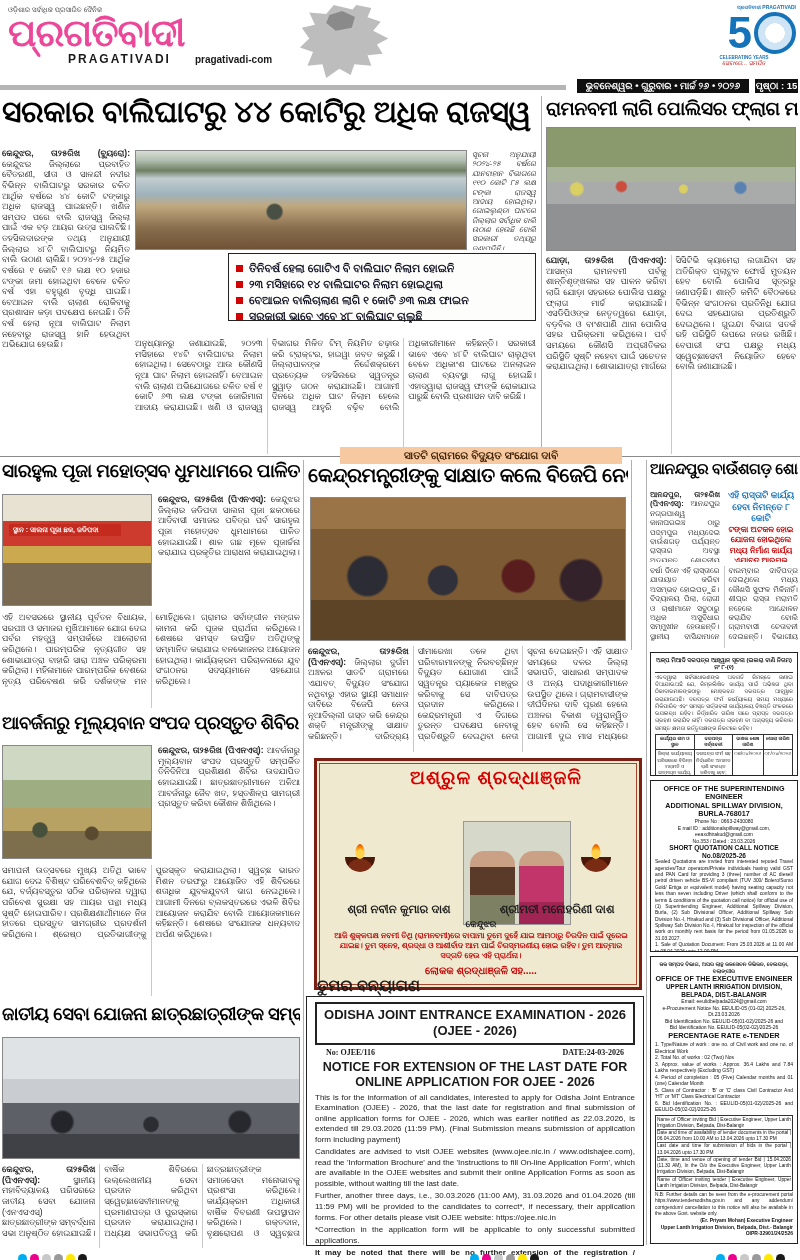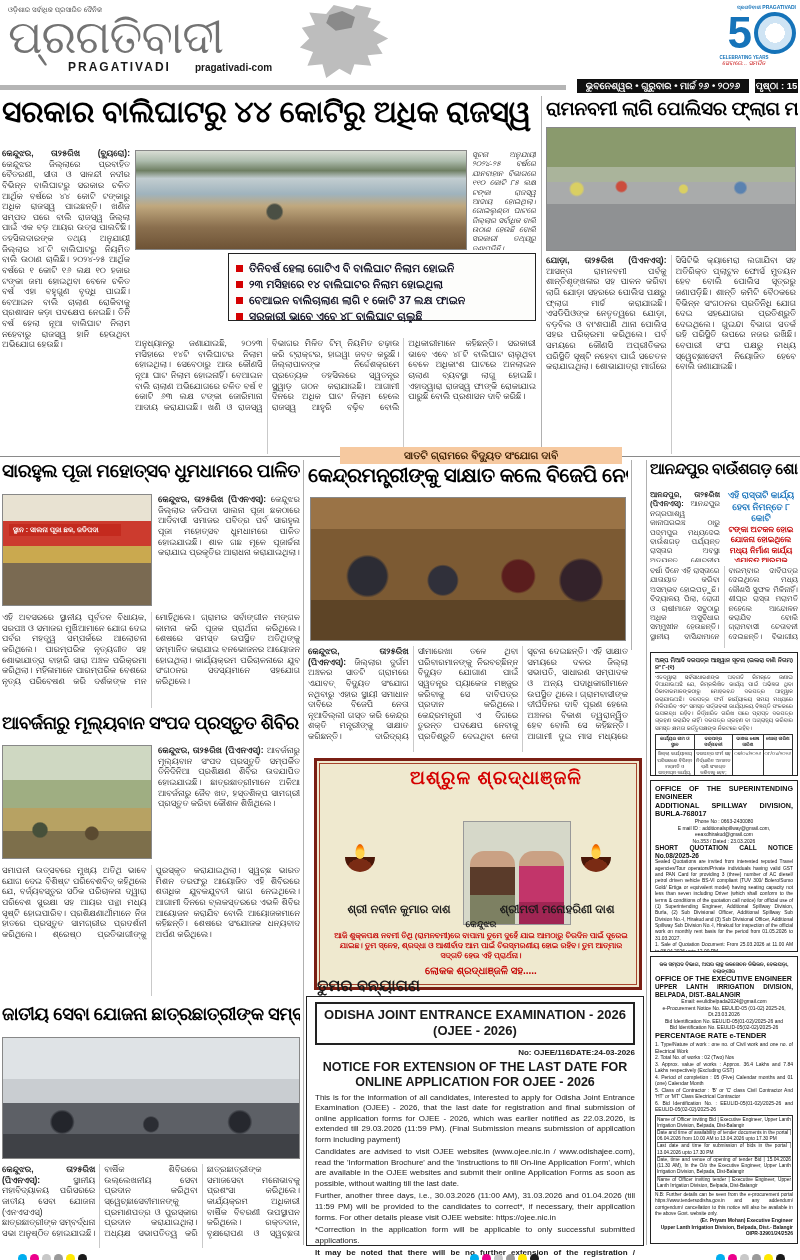--- a/index.html
+++ b/index.html
@@ -17,21 +17,21 @@
   .caption-strip{position:absolute;left:4%;top:26%;width:70%;background:#c42a1e;color:#fff;
         font-size:7px;font-weight:bold;padding:2px 4px;overflow:hidden;white-space:nowrap;}
   .bullet-box{border:1.5px solid #222;background:#fdfdfb;padding:5px 7px;}
   .bullet-row{display:flex;align-items:center;gap:6px;margin:3px 0;}
   .bullet-sq{width:7px;height:7px;background:#d40000;flex:0 0 auto;}
   .bullet-txt{font-size:11px;font-weight:bold;color:#101024;white-space:nowrap;overflow:hidden;}
   .kicker{background:#f6c9a0;color:#3a1d00;font-weight:bold;font-size:10.5px;text-align:center;
         padding:2px 0;overflow:hidden;white-space:nowrap;}
   .notice{border:1.2px solid #222;background:#fff;padding:4px;font-size:5.6px;line-height:1.3;
         text-align:justify;color:#111;overflow:hidden;}
-  .notice .nt{font-weight:bold;font-size:7.2px;line-height:1.15;}
+  .notice .nt{font-weight:bold;text-align:center;font-size:7.2px;line-height:1.15;}
   .notice .nc{text-align:center;}
   .notice .tiny{font-size:5px;}
   .ntable{width:100%;border-collapse:collapse;margin-top:2px;}
   .ntable td,.ntable th{border:0.8px solid #333;font-size:4.8px;padding:1px;text-align:center;vertical-align:top;}
   .quote1{color:#1b75bc;font-weight:bold;font-size:9px;line-height:1.3;text-align:center;}
   .quote2{color:#c40000;font-weight:bold;font-size:8px;line-height:1.3;text-align:center;}
   .dot{display:inline-block;width:9px;height:9px;border-radius:50%;margin-right:3px;}
   .photo-river{background:
      radial-gradient(circle at 42% 62%,#4a4f44 0 3.5%,transparent 4.5%),
      linear-gradient(180deg,#d9ddd4 0%,#aebdae 10%,#6f7f63 20%,#c2cdd0 28%,#9fb3bd 44%,#c0a87e 56%,#8a6f4e 78%,#6e5336 100%);}
@@ -69,32 +69,32 @@
      background:radial-gradient(circle at 50% 72%,#ffd24a 0 40%,#ff8a00 62%,#d43d00 100%);}
   .red{color:#c40000;}
   .map{background:#bdbdbd;clip-path:polygon(38% 0,58% 6%,62% 0,78% 4%,74% 16%,88% 22%,80% 34%,96% 44%,84% 52%,90% 64%,74% 66%,78% 80%,60% 78%,56% 92%,44% 84%,30% 96%,26% 78%,10% 80%,16% 62%,2% 56%,12% 44%,4% 30%,18% 26%,12% 10%,30% 12%);}
   .map-dist{position:absolute;left:30%;top:8%;width:34%;height:26%;background:#8a8a8a;
      clip-path:polygon(10% 20%,50% 0,90% 30%,80% 85%,30% 100%,0 60%);}
   .ojee-box{border:1.5px solid #222;background:#fff;padding:5px 8px;}
   .ojee-head{border:2px solid #222;box-shadow:0 0 0 1px #fff inset;background:#fff;
      font-weight:bold;text-align:center;font-size:13px;line-height:1.25;padding:3px 2px;}
   .ojee-sub{font-weight:bold;text-align:center;font-size:12.5px;line-height:1.2;margin:3px 0;}
   .ojee-p{font-size:8px;line-height:1.32;text-align:justify;margin:2px 0;}
-  .meta-row{display:flex;justify-content:flex-end;font-size:8px;font-weight:bold;margin:3px 0 1px;}
+  .meta-row{display:flex;justify-content:space-between;font-size:8px;font-weight:bold;margin:3px 11px 1px;font-family:Liberation Serif, serif;}
   .blackbar{background:#101010;color:#fff;font-weight:bold;font-size:9.5px;text-align:center;
      line-height:14px;overflow:hidden;white-space:nowrap;}
 </style>
 </head>
 <body>
 
 <div id="page">
 
   <div class="abs" style="left:8px;top:6px;width:280px;height:74px;">
     <div style="font-size:7px;color:#333;">ଓଡ଼ିଶାର ସର୍ବାଧିକ ପ୍ରସାରିତ ଦୈନିକ</div>
-    <div style="font-size:46px;font-weight:normal;color:#737373;line-height:1.0;letter-spacing:-1px;">ପ୍ରଗତିବାଦୀ</div>
+    <div style="font-size:38px;font-weight:bold;color:#ec4899;line-height:1.0;letter-spacing:-1px;">ପ୍ରଗତିବାଦୀ</div>
     <div style="display:flex;gap:24px;align-items:baseline;margin-left:60px;">
       <span style="font-size:12px;font-weight:bold;letter-spacing:2px;">PRAGATIVADI</span>
       <span style="font-size:10px;font-weight:bold;">pragativadi-com</span>
     </div>
   </div>
 
   <div class="abs map" style="left:298px;top:5px;width:94px;height:76px;">
     <div class="map-dist"></div>
   </div>
 
@@ -128,21 +128,21 @@
     <div class="bullet-row">
       <span class="bullet-sq"></span>
       <span class="bullet-txt">ତିନିବର୍ଷ ହେଲା ଗୋଟିଏ ବି ବାଲିଘାଟ ନିଲାମ ହୋଇନି</span>
     </div>
     <div class="bullet-row">
       <span class="bullet-sq"></span>
       <span class="bullet-txt">୨୩ ମସିହାରେ ୧୪ ବାଲିଘାଟର ନିଲାମ ହୋଇଥିଲା</span>
     </div>
     <div class="bullet-row">
       <span class="bullet-sq"></span>
-      <span class="bullet-txt">ବେଆଇନ ବାଲିଚାଲାଣ ଲାଗି ୧ କୋଟି 37 ଲକ୍ଷ ଫାଇନ</span>
+      <span class="bullet-txt">ବେଆଇନ ବାଲିଚାଲାଣ ଲାଗି ୧ କୋଟି ୬୩ ଲକ୍ଷ ଫାଇନ</span>
     </div>
     <div class="bullet-row">
       <span class="bullet-sq"></span>
       <span class="bullet-txt">ସରକାରୀ ଭାବେ ଏବେ ୪୮ ବାଲିଘାଟ ଚାଲୁଛି</span>
     </div>
   </div>
 
   <div class="abs body-txt cols3" style="left:135px;top:338px;width:401px;height:116px;">ଅନୁଧ୍ୟାନରୁ ଜଣାଯାଇଛି, ୨୦୨୩ ମସିହାରେ ୧୪ଟି ବାଲିଘାଟର ନିଲାମ ହୋଇଥିଲା। ସେବେଠାରୁ ଆଉ କୌଣସି ନୂଆ ଘାଟ ନିଲାମ ହୋଇନାହିଁ। ବେଆଇନ ବାଲି ଚାଲାଣ ଅଭିଯୋଗରେ ଚଳିତ ବର୍ଷ ୧ କୋଟି ୬୩ ଲକ୍ଷ ଟଙ୍କା ଜୋରିମାନା ଆଦାୟ କରାଯାଇଛି। ଖଣି ଓ ରାଜସ୍ୱ ବିଭାଗର ମିଳିତ ଟିମ୍ ନିୟମିତ ଚଢ଼ାଉ କରି ଟ୍ରାକ୍ଟର, ହାଇୱା ଜବତ କରୁଛି। ଜିଲ୍ଲାପାଳଙ୍କ ନିର୍ଦ୍ଦେଶକ୍ରମେ ପ୍ରତ୍ୟେକ ତହସିଲରେ ସ୍ୱତନ୍ତ୍ର ସ୍କ୍ୱାଡ଼ ଗଠନ କରାଯାଇଛି। ଆଗାମୀ ଦିନରେ ଅଧିକ ଘାଟ ନିଲାମ ହେଲେ ରାଜସ୍ୱ ଆହୁରି ବଢ଼ିବ ବୋଲି ଅଧିକାରୀମାନେ କହିଛନ୍ତି। ସରକାରୀ ଭାବେ ଏବେ ୪୮ଟି ବାଲିଘାଟ ଚାଲୁଥିବା ବେଳେ ଅଧିକାଂଶ ଘାଟରେ ଅନଲାଇନ ଚାଲାଣ ବ୍ୟବସ୍ଥା ଲାଗୁ ହୋଇଛି। ଏହାଦ୍ୱାରା ରାଜସ୍ୱ ଫାଙ୍କି ରୋକାଯାଇ ପାରୁଛି ବୋଲି ପ୍ରଶାସନ ଦାବି କରିଛି।</div>
 
   <div class="vr" style="left:541px;top:96px;height:359px;"></div>

